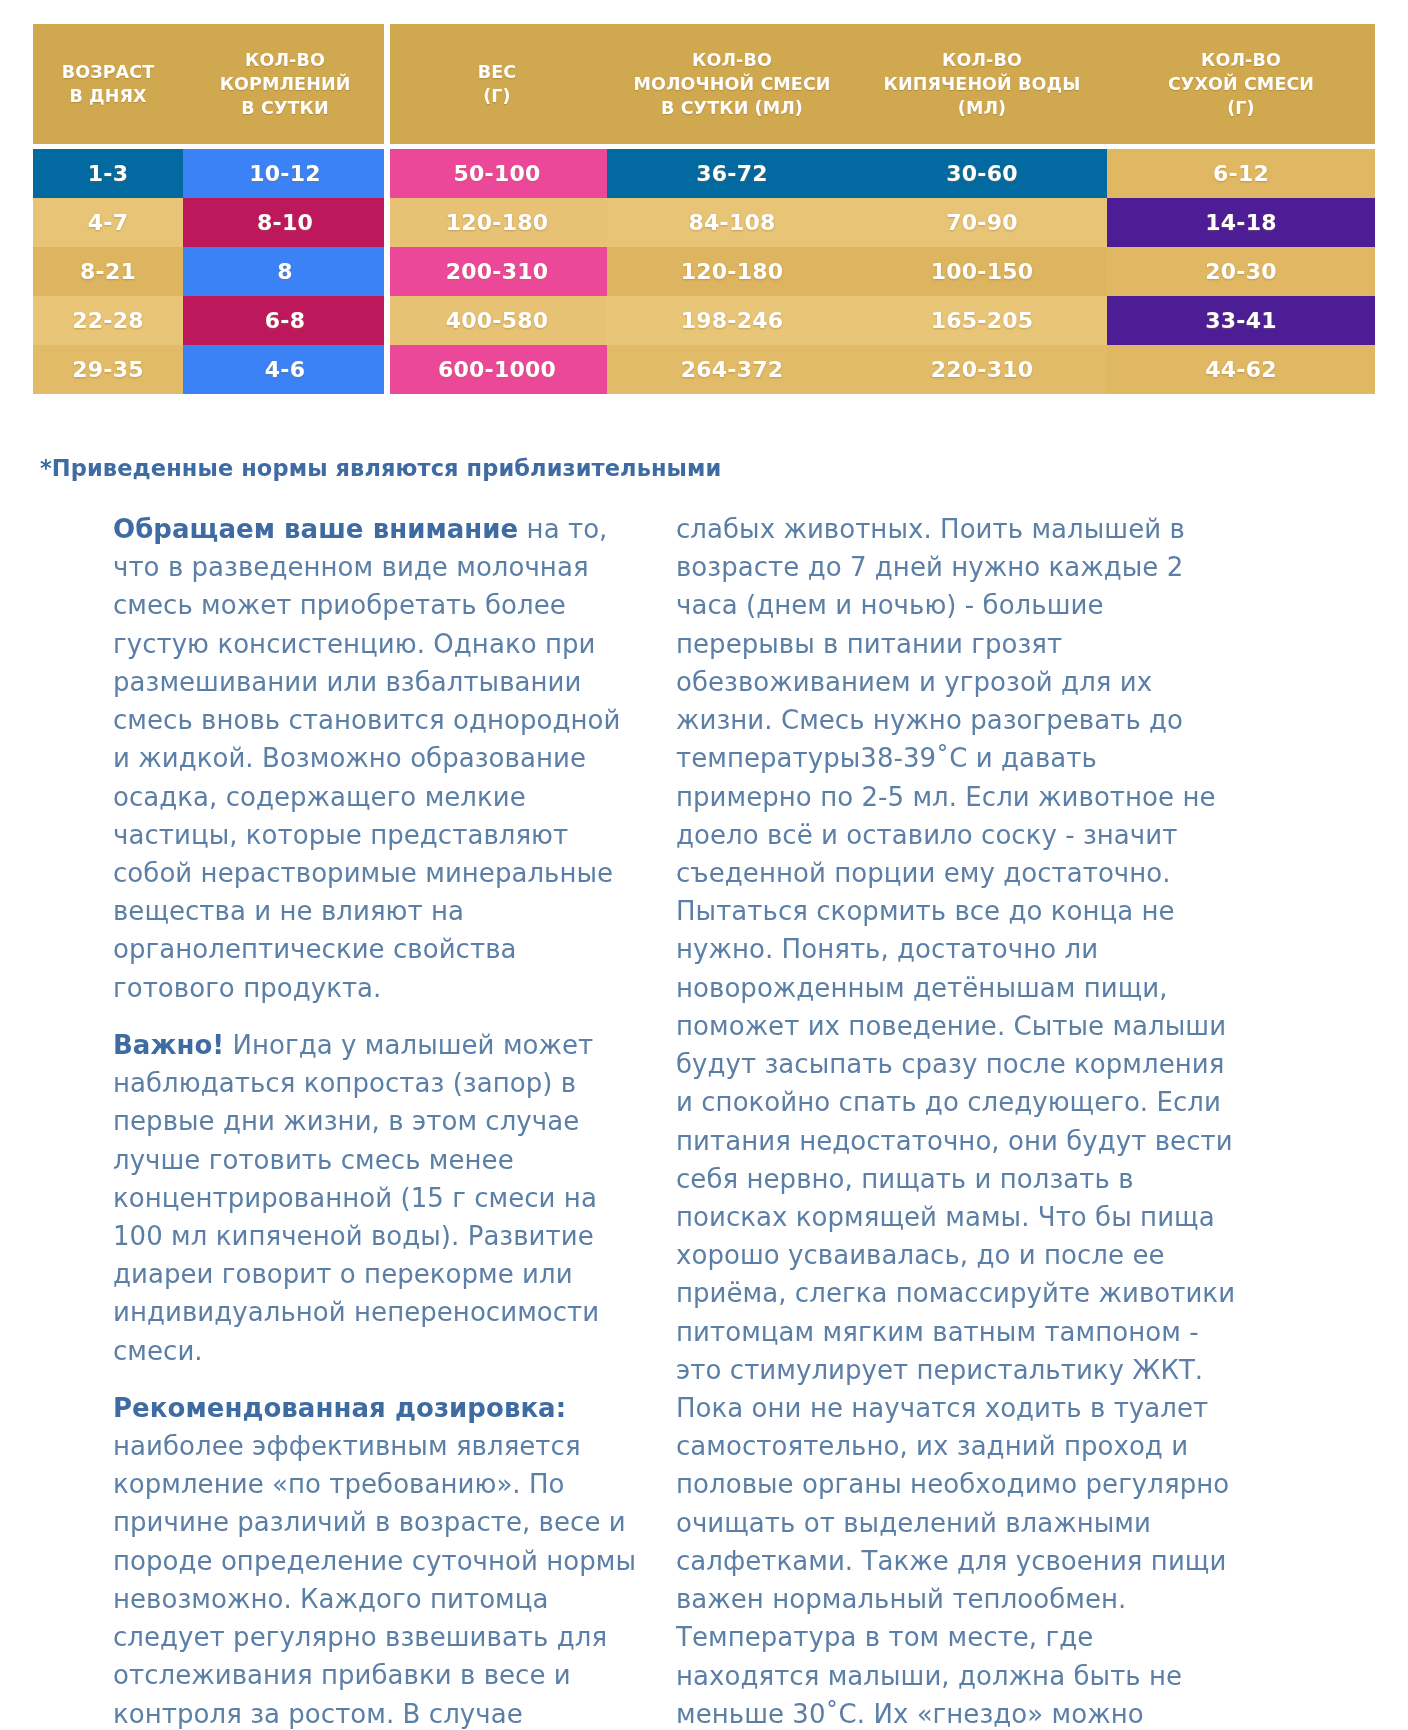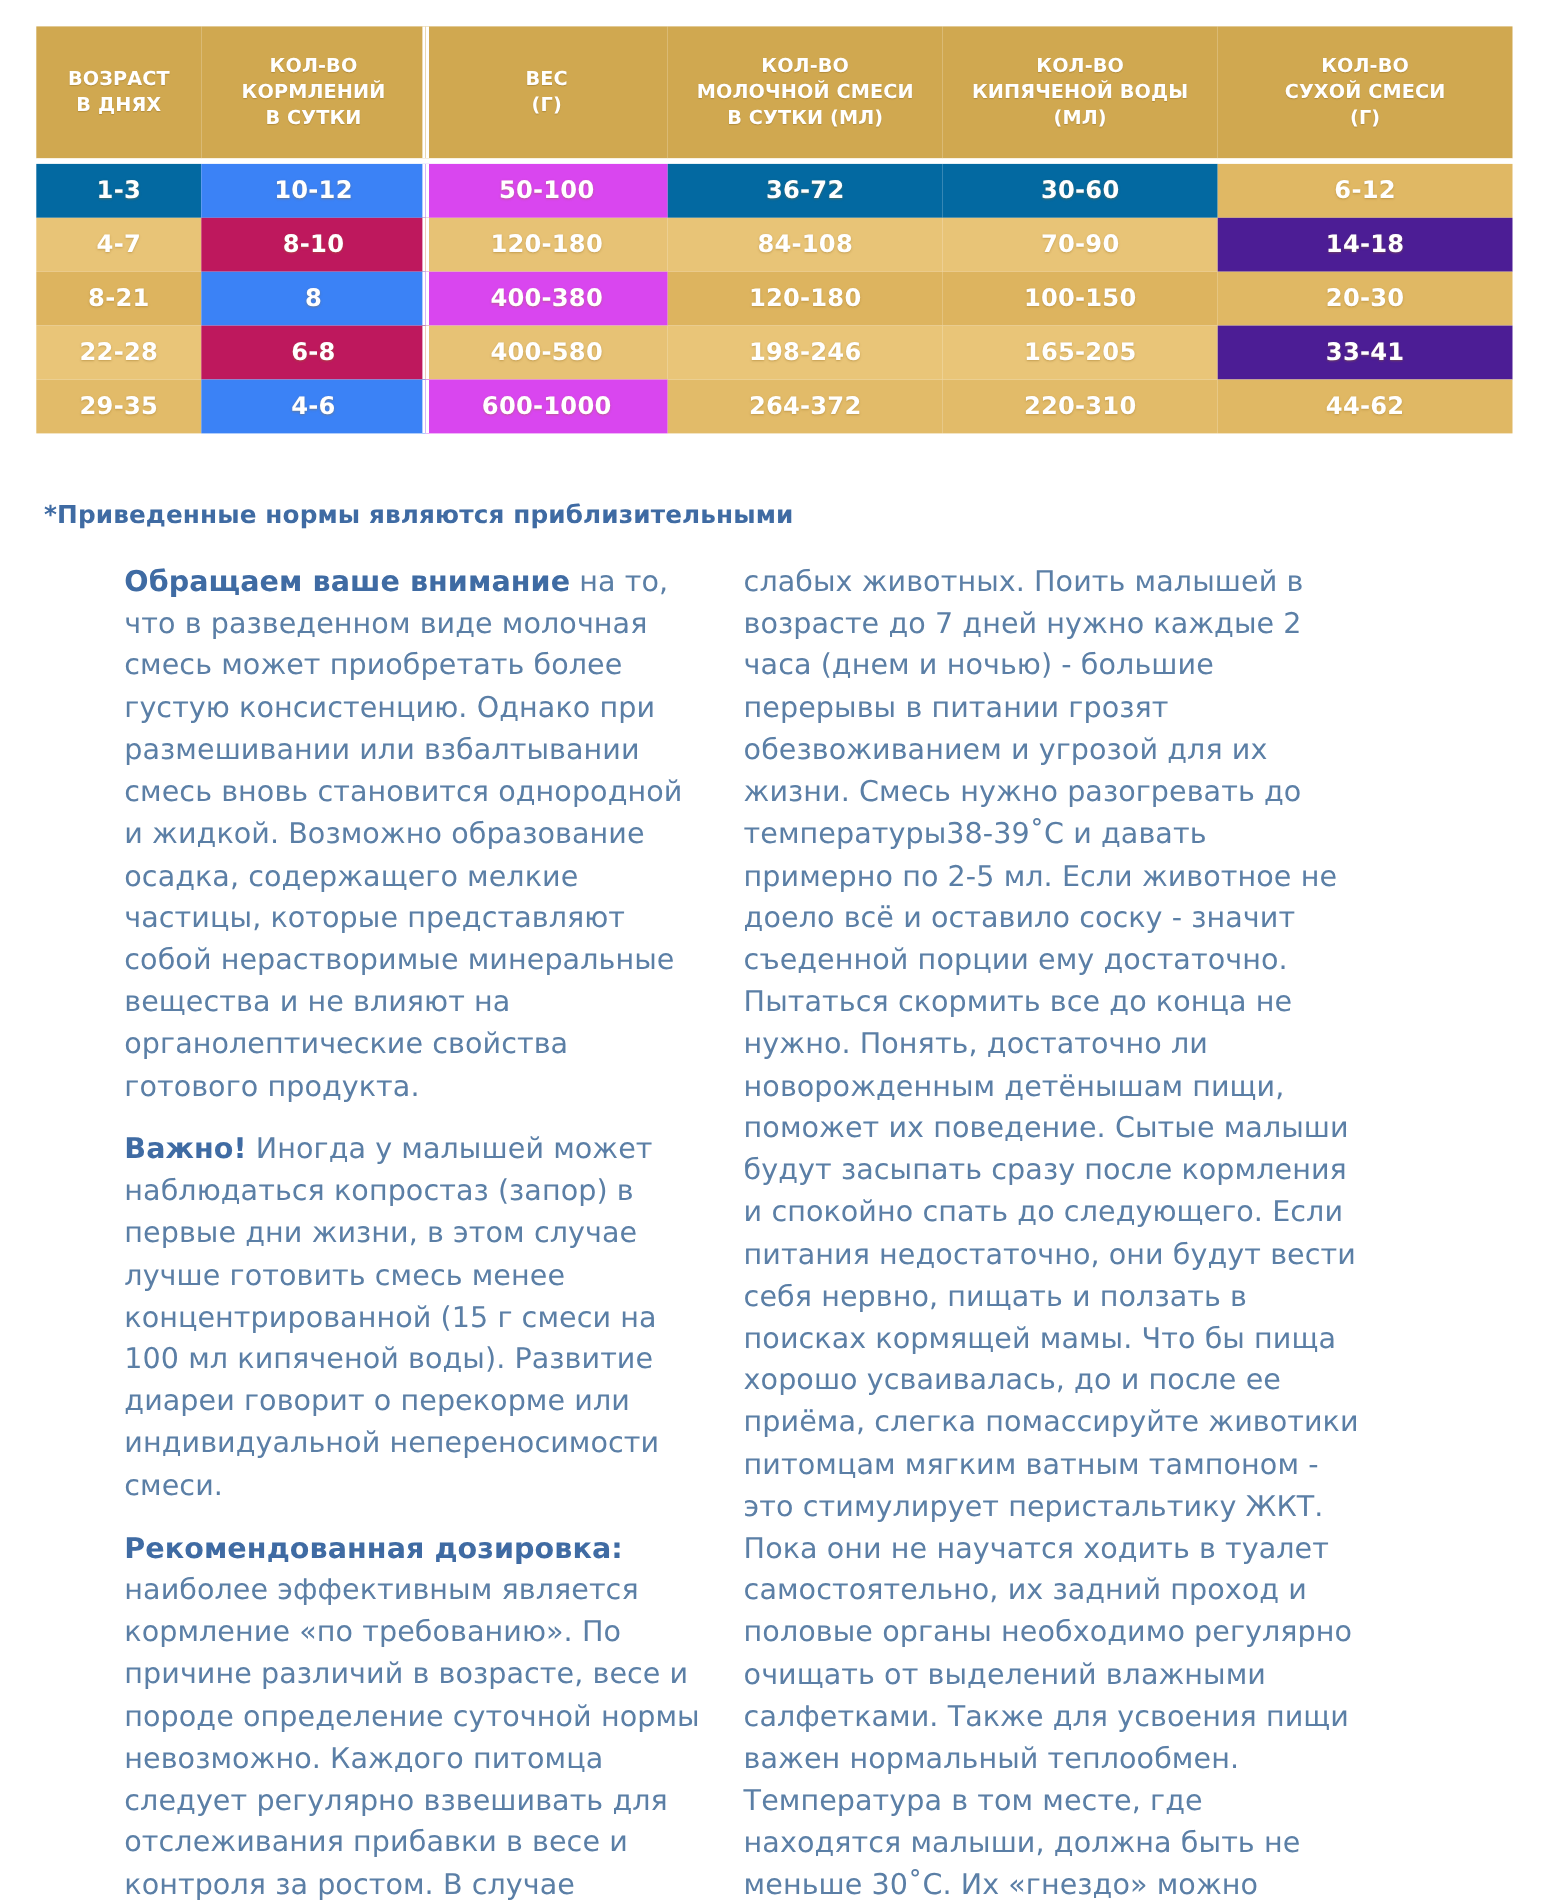--- a/index.html
+++ b/index.html
@@ -58,21 +58,21 @@
     text-shadow: 0 1px 2px rgba(150,110,35,.45);
   }
 
   
   .r1 td { background: #0369a1; }
   .r2 td { background: #e8c477; margin-top: 48px; }
   .r3 td { background: #ddb45f; }
   .r4 td { background: #e9c578; }
   .r5 td { background: #e2bb69; }
 
-  .r1 td.c2, .r3 td.c2, .r5 td.c2 { background: #d946ef; }
+  .r1 td.c2, .r3 td.c2, .r5 td.c2 { background: #ec4899; }
   .r2 td.c2, .r4 td.c2 { background: #e7c275; }
 
   .r1 td.c1, .r3 td.c1, .r5 td.c1 { background: #3b82f6; }
   .r2 td.c1, .r4 td.c1 { background: #be185d; }
 
   .r1 td.c5, .r3 td.c5, .r5 td.c5 { background: #e0b864; }
   .r2 td.c5, .r4 td.c5 { background: #4c1d95; }
 
   
   .sep-left { box-shadow: inset -3px 0 0 #ffffff; }
@@ -194,21 +194,21 @@
         <td class="c0">4-7</td>
         <td class="c1 sep-left">8-10</td>
         <td class="c2 sep-right">120-180</td>
         <td class="c3">84-108</td>
         <td class="c4">70-90</td>
         <td class="c5">14-18</td>
       </tr>
       <tr class="r3">
         <td class="c0">8-21</td>
         <td class="c1 sep-left">8</td>
-        <td class="c2 sep-right">400-380</td>
+        <td class="c2 sep-right">200-310</td>
         <td class="c3">120-180</td>
         <td class="c4">100-150</td>
         <td class="c5">20-30</td>
       </tr>
       <tr class="r4">
         <td class="c0">22-28</td>
         <td class="c1 sep-left">6-8</td>
         <td class="c2 sep-right">400-580</td>
         <td class="c3">198-246</td>
         <td class="c4">165-205</td>

